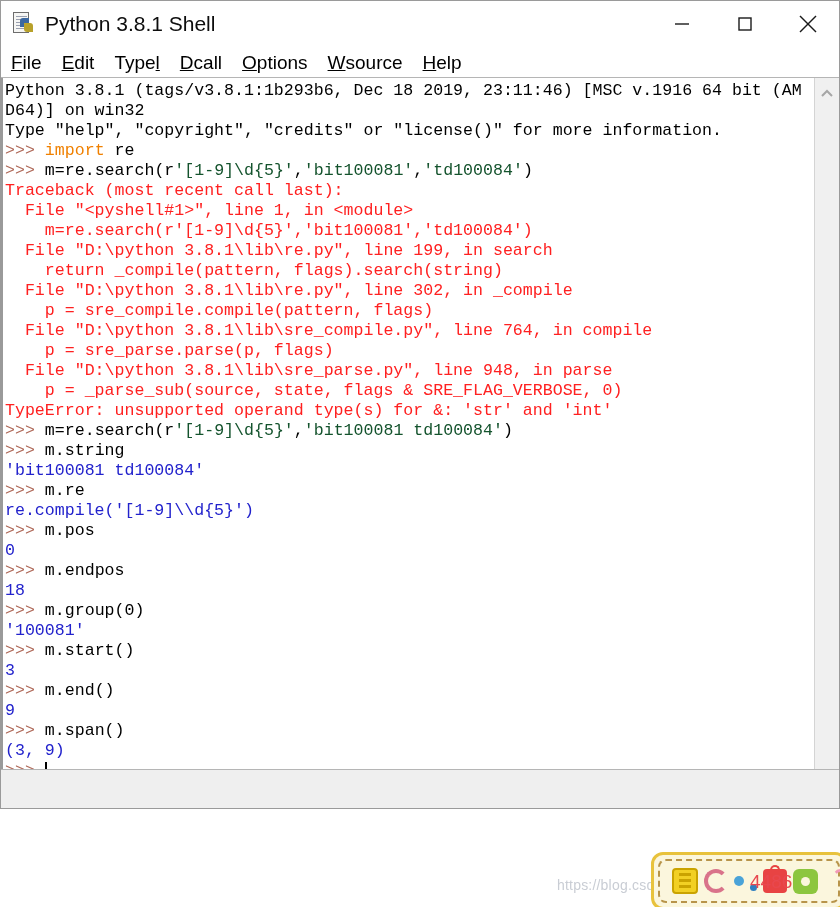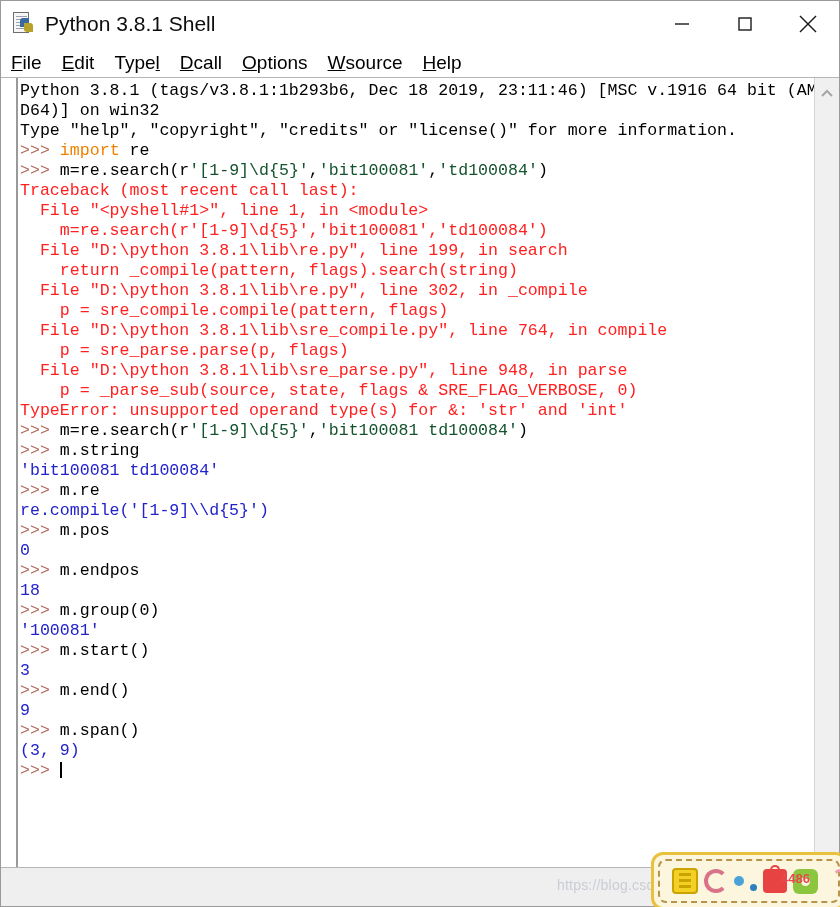--- a/index.html
+++ b/index.html
@@ -10,21 +10,21 @@
   body {
     width: 840px;
     height: 907px;
     font-family: "Liberation Serif", serif;
     overflow: hidden;
     position: relative;
   }
 
   .window {
     width: 840px;
-    height: 907px;
+    height: 809px;
     box-sizing: border-box;
     border: 1px solid #9a9a9a;
     background: #ffffff;
     display: flex;
     flex-direction: column;
     position: relative;
   }
 
   
   .titlebar {
@@ -120,21 +120,20 @@
     text-decoration: underline;
   }
 
   
   .shell-wrap {
     flex: 1 1 auto;
     display: flex;
     position: relative;
     min-height: 0;
     background: #ffffff;
-    margin-left: 15px;
   }
   .shell-text {
     flex: 1 1 auto;
     overflow: hidden;
     padding: 3px 0 0 2px;
     border-left: 2px solid #9a9a9a;
     box-sizing: border-box;
     font-family: "Liberation Mono", monospace;
     font-size: 16.6px;
     line-height: 20px;
@@ -295,25 +294,24 @@
     left: 8px; top: 8px;
     width: 9px; height: 9px;
     background: #fbf6dd;
     border-radius: 50%;
   }
   .bi-num {
     position: absolute;
     left: 96px;
     top: 16px;
     font-family: "Liberation Sans", sans-serif;
-    font-size: 13px;
-    font-weight: bold;
+    font-size: 19px;
+    font-weight: normal;
     color: #e8484f;
     z-index: 3;
-    margin-left: 31px;
   }
   .bi-tail {
     position: absolute;
     right: -4px;
     top: 14px;
     width: 16px; height: 22px;
     border: 3px solid #f29ab8;
     border-radius: 50% 10% 50% 10%;
     border-left-color: transparent;
     border-bottom-color: transparent;

